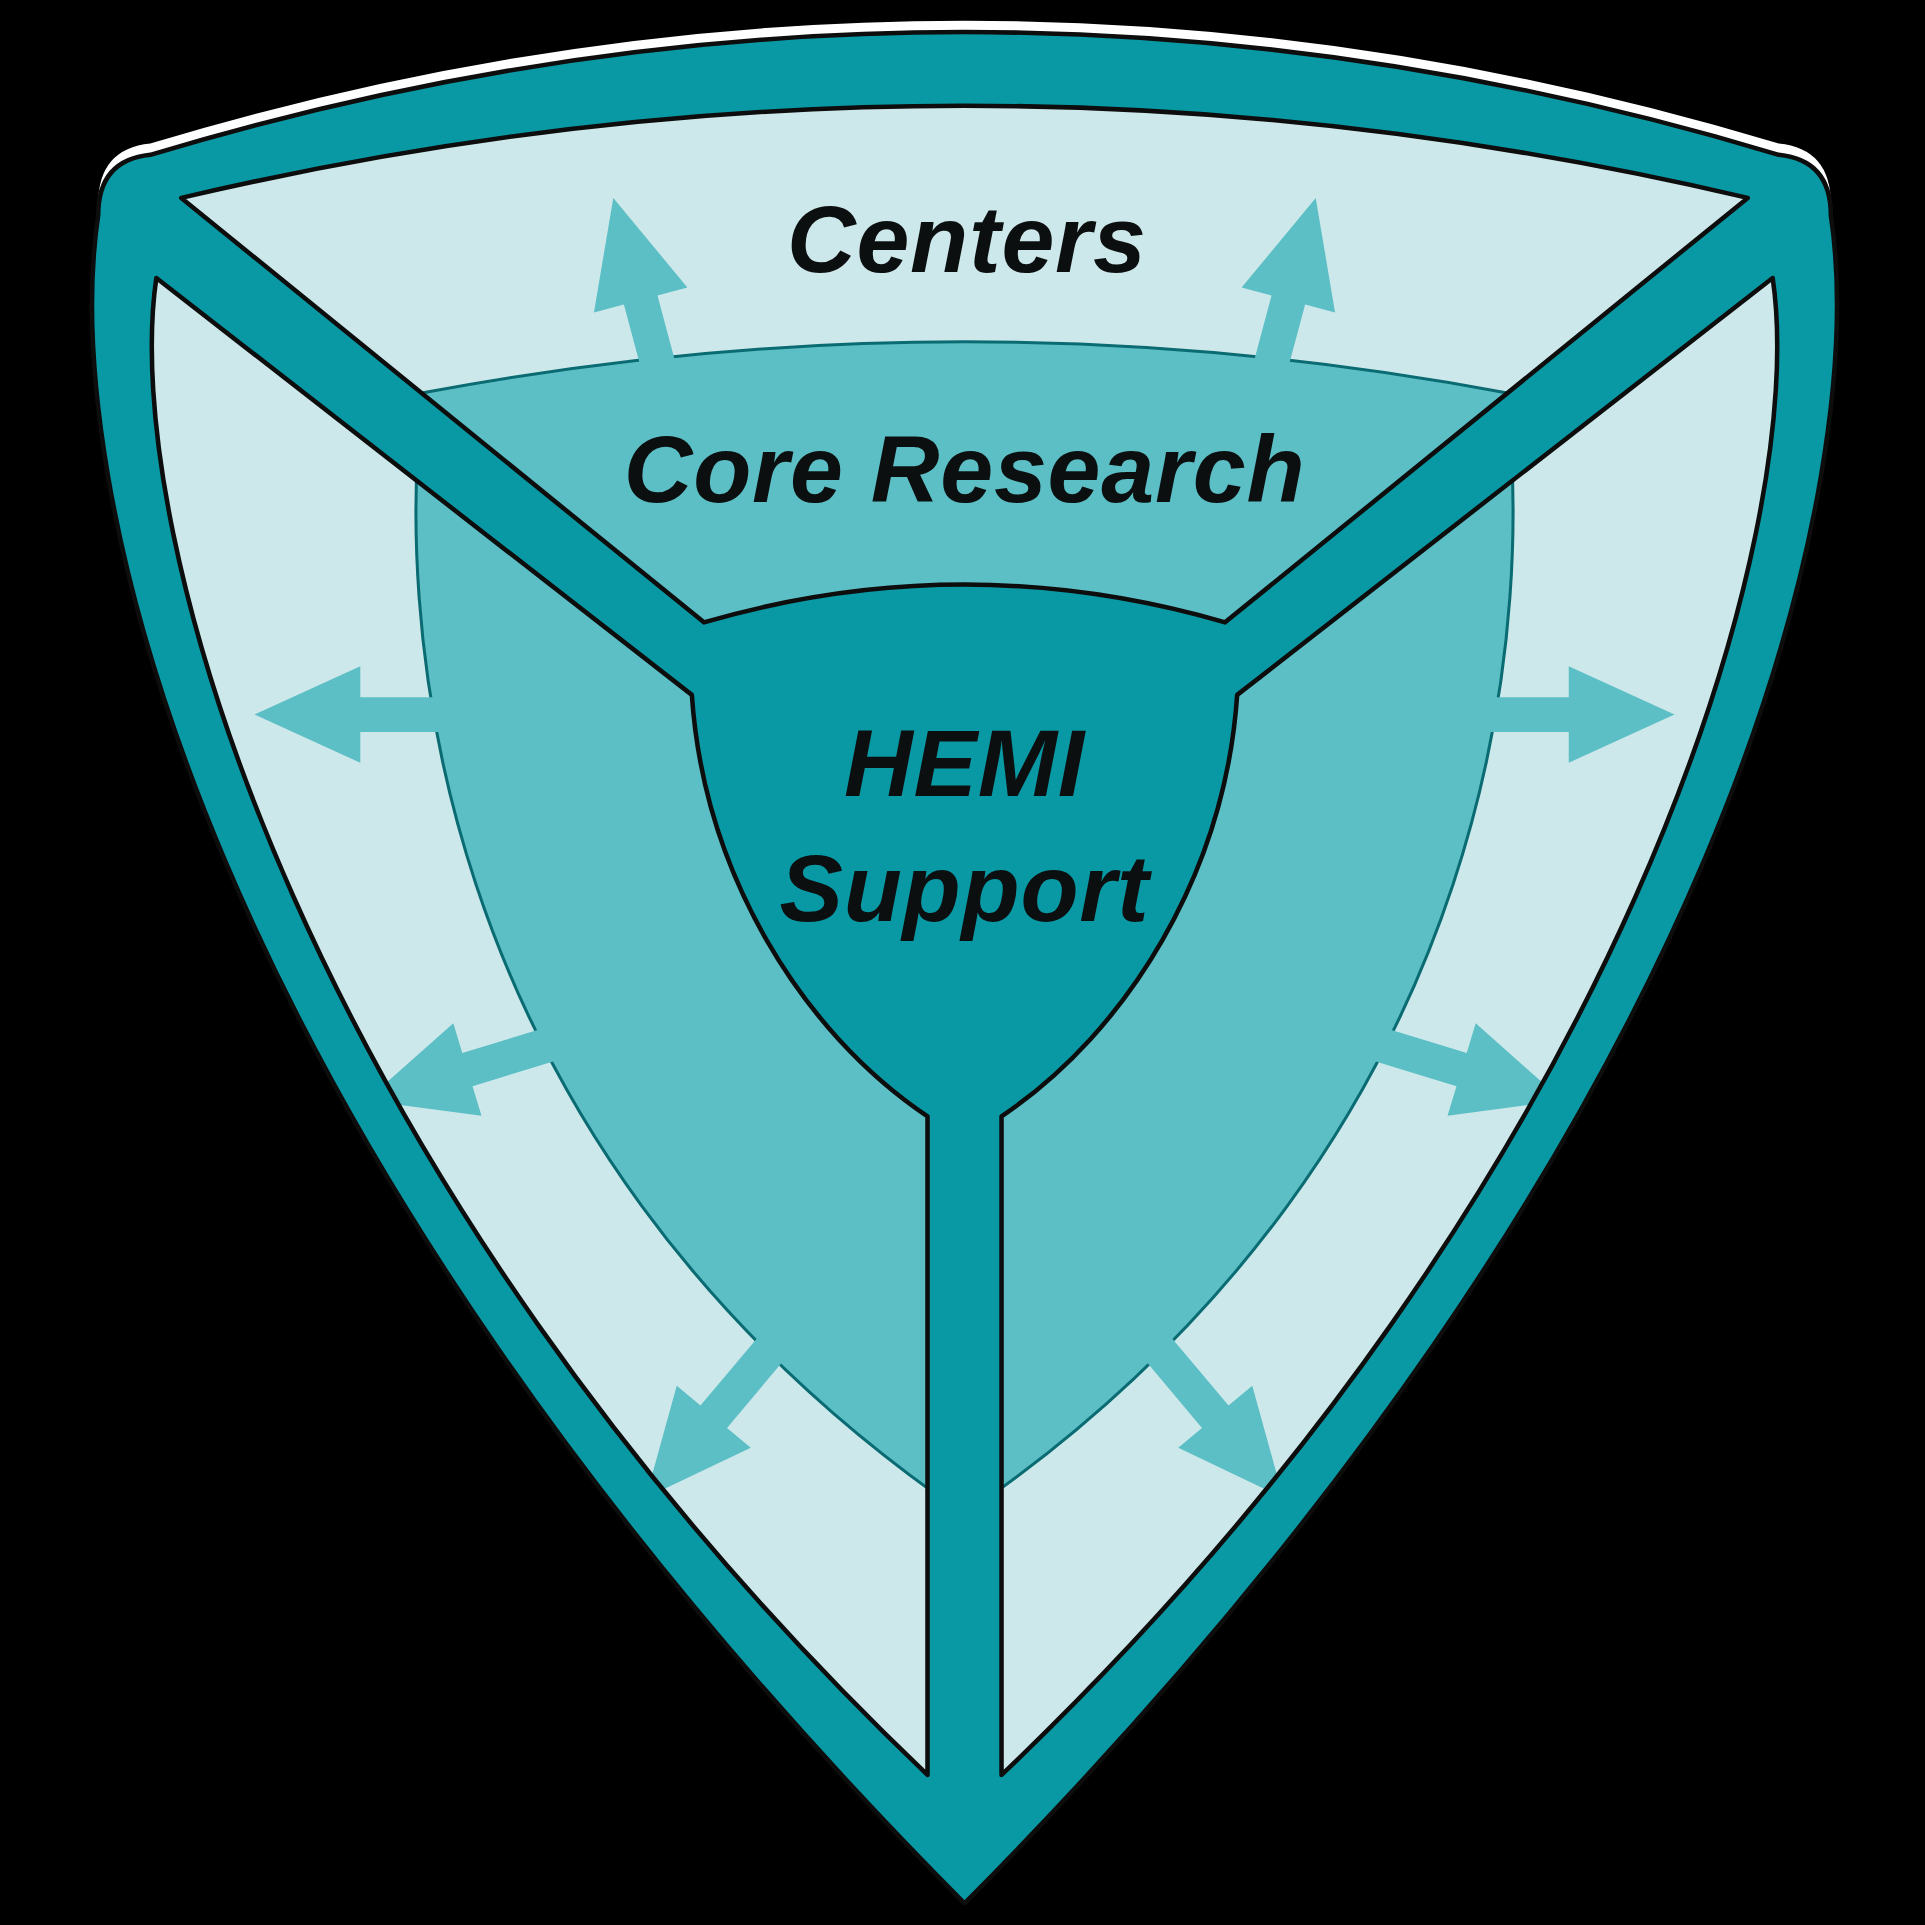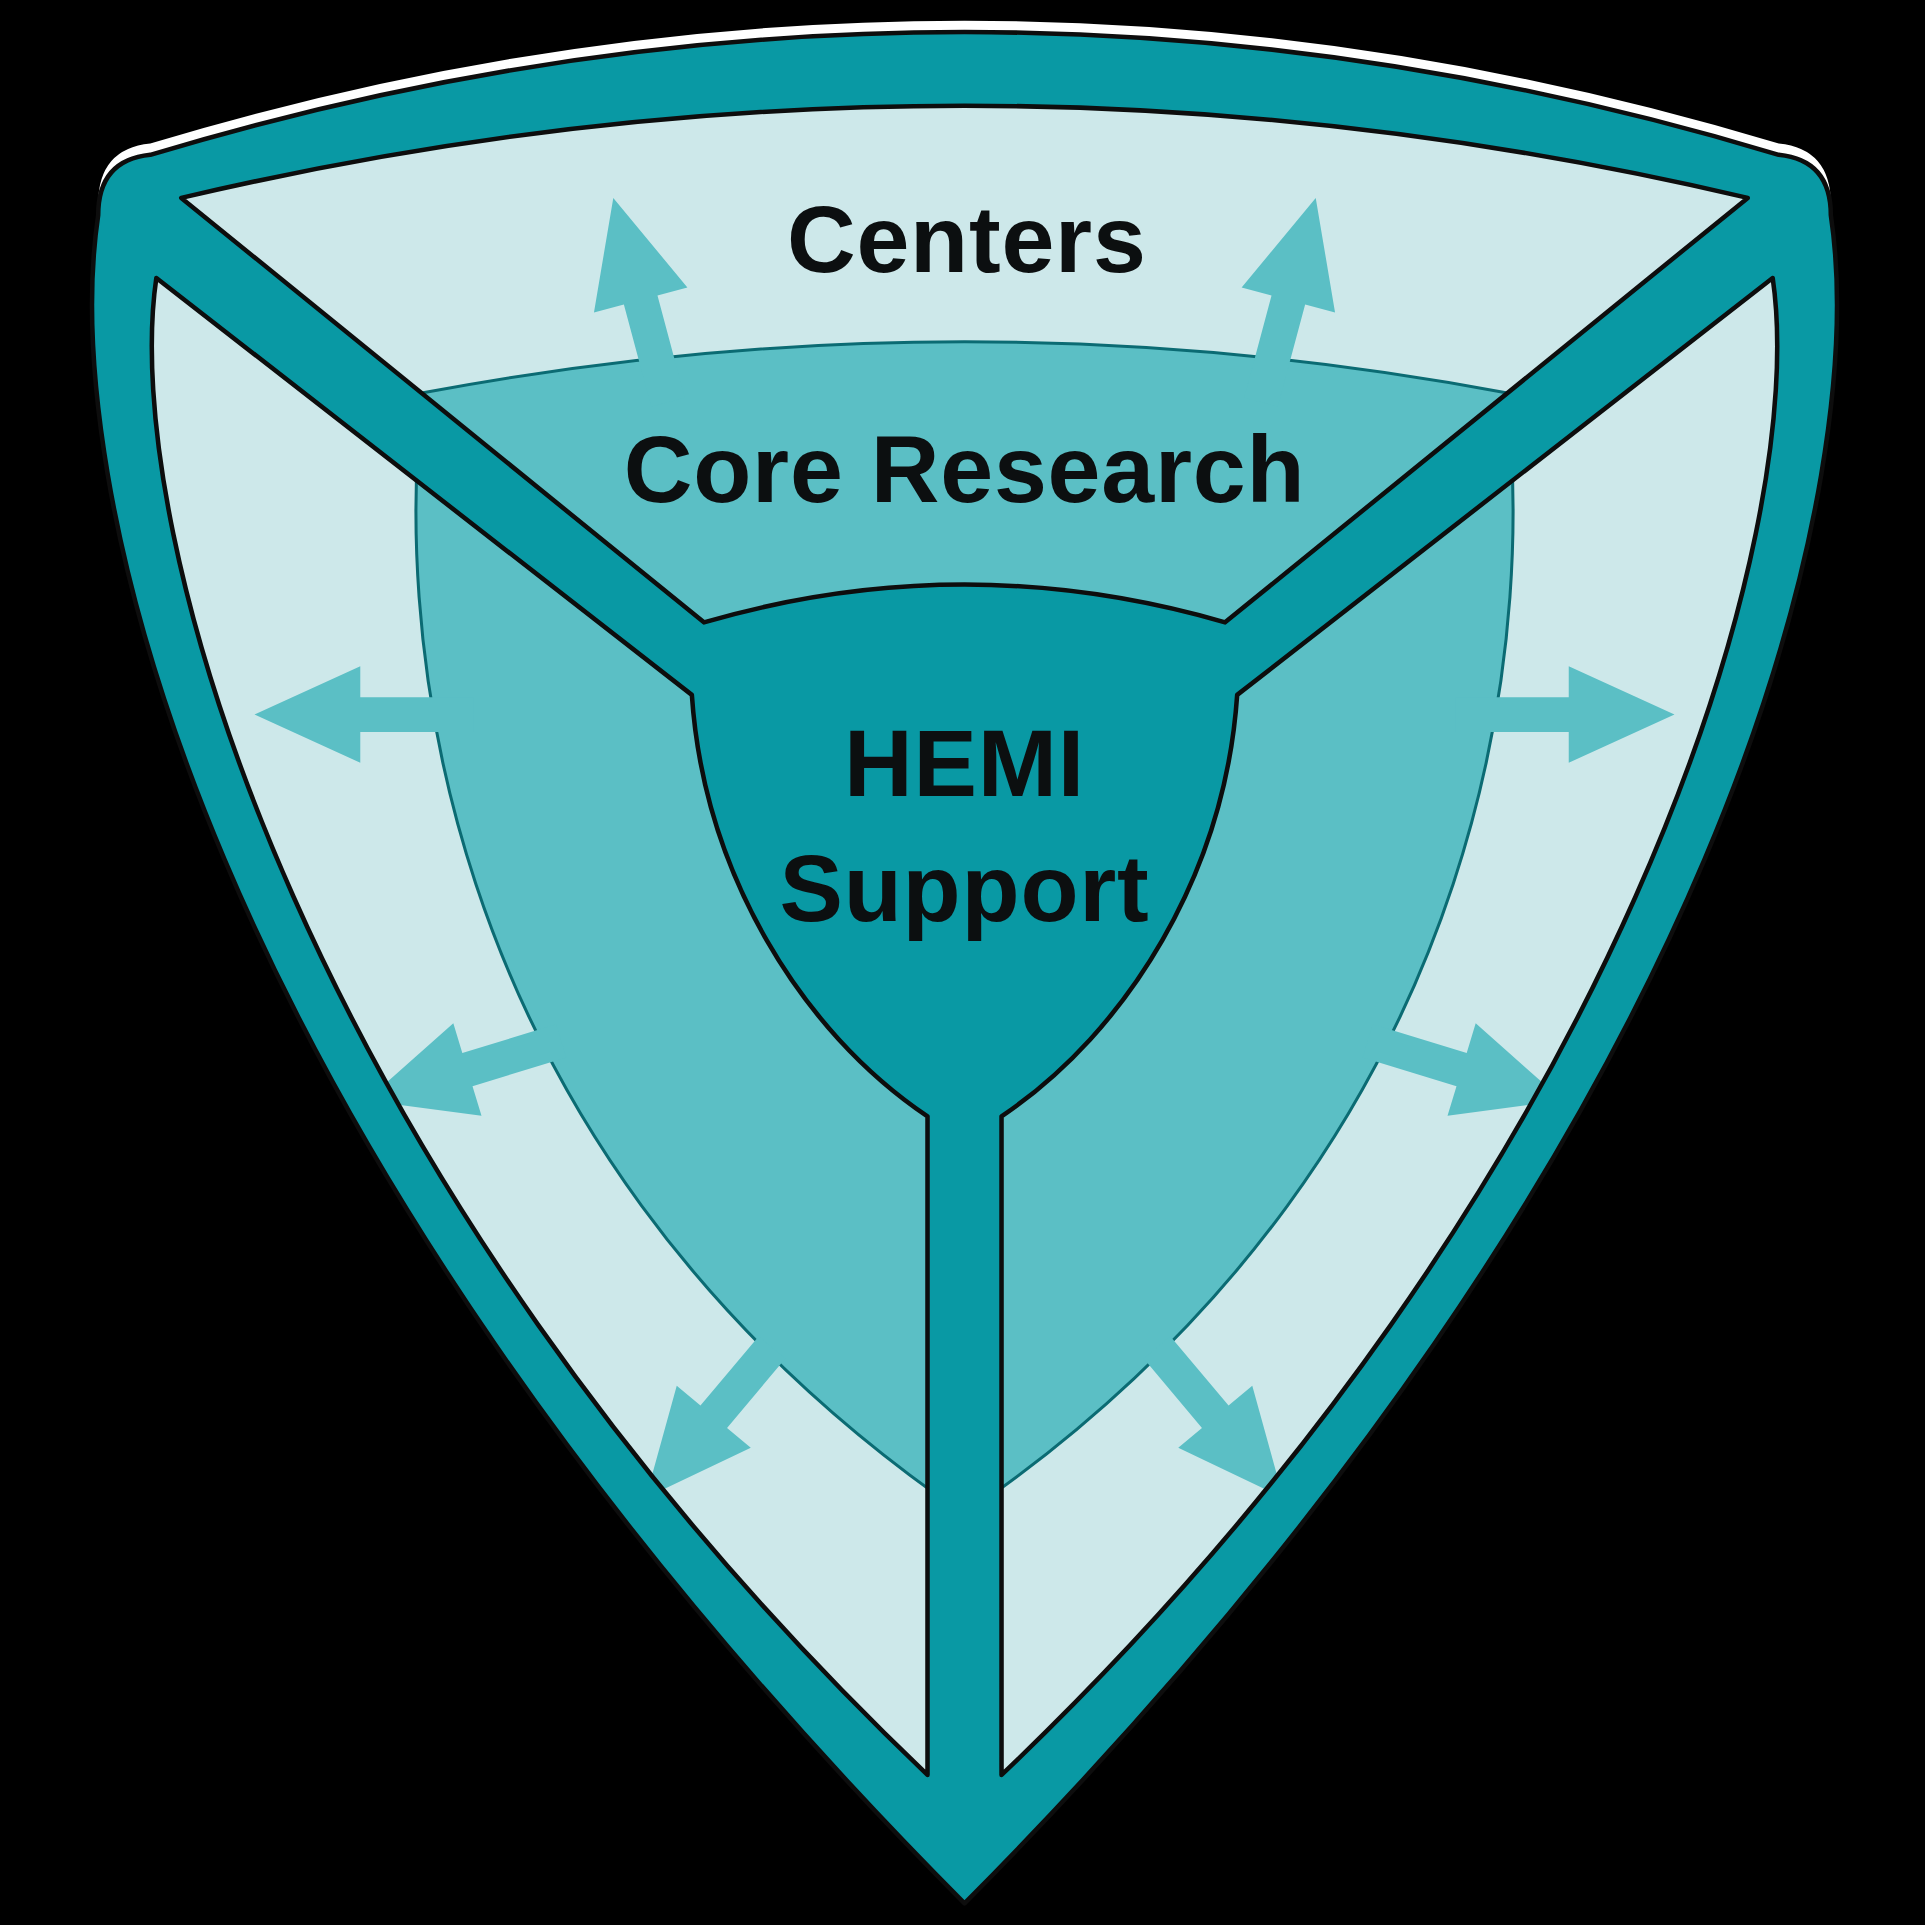--- a/index.html
+++ b/index.html
@@ -10,20 +10,21 @@
     height: 1926px;
     background: var(--c-bg, #000);
     font-family: "Liberation Sans", sans-serif;
   }
   .stage {
     position: relative;
     width: 1877px;
     height: 1926px;
     background: var(--c-bg, #000);
     overflow: hidden;
+    font-style: italic;
   }
   svg { display: block; }
 
   .top-highlight { fill: var(--c-highlight); stroke: none; }
   .pale-underlay { fill: var(--c-outer-ring); stroke: none; }
   .medium-ring {
     fill: var(--c-middle-ring);
     stroke: var(--c-middle-outline);
     stroke-width: 4;
   }

